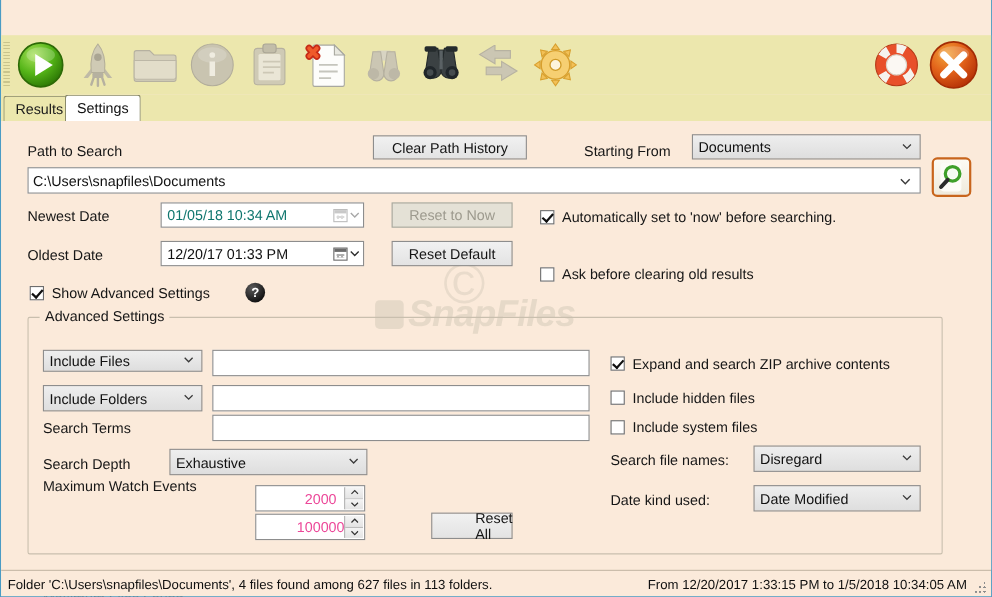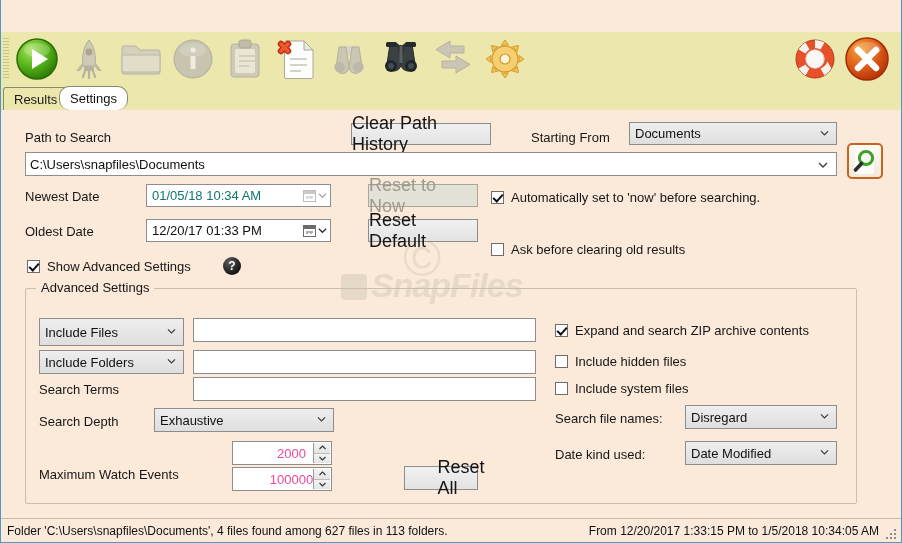--- a/index.html
+++ b/index.html
@@ -106,21 +106,20 @@
     background: #ece7ad;
     color: #1a1a1a;
   }
   .tab.active {
     left: 58px;
     top: 0px;
     height: 24px;
     background: #ffffff;
     border-color: #8a8a6a;
     z-index: 2;
-    border-radius: 10px;
   }
 
   
   .content {
     position: absolute;
     top: 110px; left: 0;
     width: 902px; height: 408px;
     background: #fbeada;
   }
 
@@ -153,25 +152,24 @@
     position: absolute;
     font-size: 13px;
     color: #161616;
     white-space: nowrap;
   }
 
   .btn {
     position: absolute;
     background: linear-gradient(#f1f1f1, #e3e3e3);
     border: 1px solid #8d8d8d;
-    font-size: 18px;
+    font-size: 13px;
     color: #141414;
     display: flex; align-items: center; justify-content: center;
     font-family: "Liberation Sans", sans-serif;
-    margin-left: 12px;
   }
   .btn.disabled { color: #9d9a8e; background: #e4e1d6; border-color: #a9a79c; }
 
   .txt {
     position: absolute;
     background: #ffffff;
     border: 1px solid #8d8d8d;
     font-size: 13px;
     color: #101010;
     display: flex; align-items: center;
@@ -579,21 +577,21 @@
     <div class="cb" style="left:26px; top:149px;">
       <span class="box checked"></span>
       <span>Show Advanced Settings</span>
     </div>
     <div class="helpicon" style="left:222px; top:147px;">?</div>
 
     <div class="group" style="left:24px; top:178px; width:832px; height:216px;">
       <div class="group-title">Advanced Settings</div>
     </div>
 
-    <div class="combo" style="left:38px; top:208px; width:145px; height:28px;">
+    <div class="combo" style="left:38px; top:208px; width:145px; height:20px;">
       <span>Include Files</span>
       <svg class="arrow" viewBox="0 0 10 10">
           <path d="M1 3 L5 7 L9 3" fill="none" stroke="#3a3a3a" stroke-width="1.3"></path>
         </svg>
     </div>
     <div class="txt" style="left:192px; top:208px; width:343px; height:24px;"></div>
 
     <div class="combo" style="left:38px; top:240px; width:145px; height:24px;">
       <span>Include Folders</span>
       <svg class="arrow" viewBox="0 0 10 10">
@@ -606,21 +604,21 @@
     <div class="txt" style="left:192px; top:267px; width:343px; height:24px;"></div>
 
     <div class="lbl" style="left:38px; top:304px;">Search Depth</div>
     <div class="combo" style="left:153px; top:298px; width:180px; height:24px;">
       <span>Exhaustive</span>
       <svg class="arrow" viewBox="0 0 10 10">
           <path d="M1 3 L5 7 L9 3" fill="none" stroke="#3a3a3a" stroke-width="1.3"></path>
         </svg>
     </div>
 
-    <div class="lbl" style="left:38px; top:357px;">Maximum Watch Events</div>
+    <div class="lbl" style="left:38px; top:324px;">Maximum Watch Events</div>
     <div class="spin" style="left:231px; top:331px; width:100px; height:24px;">
       <span style="margin-right:14px;">2000</span>
       <span class="spin-btns">
         <div>
             <svg width="7" height="5" viewBox="0 0 7 5">
               <path d="M0.5 4 L3.5 1 L6.5 4" fill="none" stroke="#333" stroke-width="1.1"></path>
             </svg>
           </div>
         <div>
             <svg width="7" height="5" viewBox="0 0 7 5">

